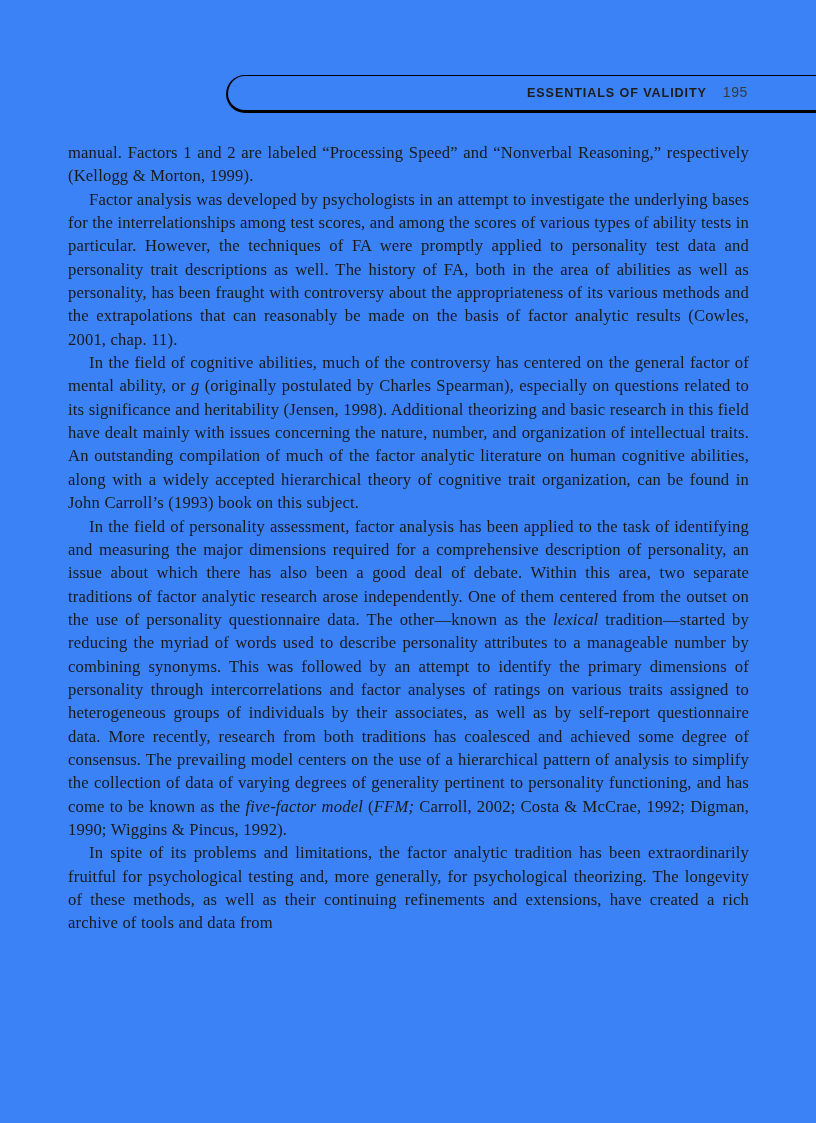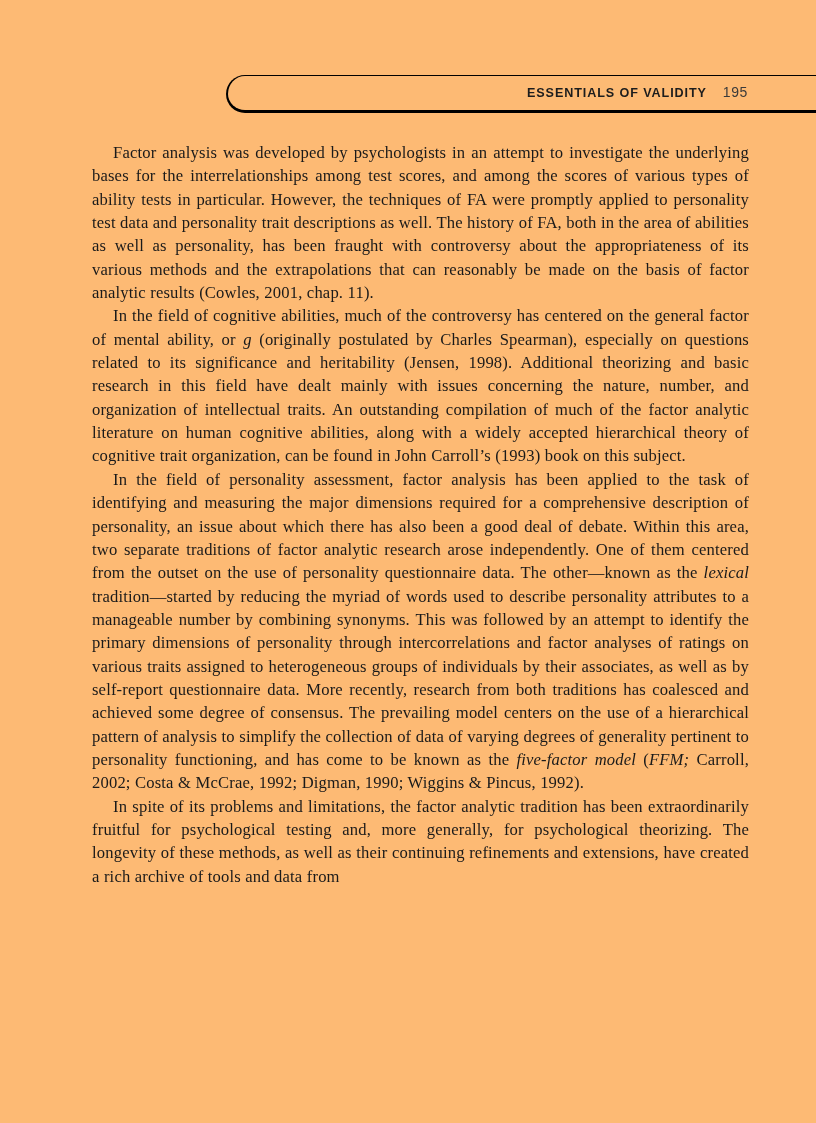--- a/index.html
+++ b/index.html
@@ -14,21 +14,21 @@
     position: relative;
     overflow: hidden;
     font-family: "Liberation Serif", "DejaVu Serif", serif;
     color: #1a1a1a;
     -webkit-font-smoothing: antialiased;
   }
 
   .page {
     position: absolute;
     inset: 0;
-    background: #fdba74;
+    background: #3b82f6;
   }
 
   
   .header {
     position: absolute;
     left: 226px;
     top: 75px;
     right: 0px;
     height: 38px;
   }
@@ -110,21 +110,20 @@
     text-align: justify;
     text-justify: inter-word;
     font-size: 16.6px;
     line-height: 23.35px;
     letter-spacing: 0.01em;
     word-spacing: 0.005em;
     hyphens: none;
   }
   p.para.indent {
     text-indent: 21px;
-    margin-left: 24px;
   }
   p.para.last-line-left {
     text-align-last: left;
   }
   em.it {
     font-style: italic;
   }
 </style>
 </head>
 <body>
@@ -138,20 +137,21 @@
       <div class="header-cap"></div>
     </div>
     <div class="header-text">
       <span class="header-title">ESSENTIALS OF VALIDITY</span>
       <span class="header-page-number">195</span>
     </div>
   </div>
 
   <div class="body-column">
     <div id="paragraph-host">
+        <p class="para"><span>manual. Factors 1 and 2 are labeled “Processing Speed” and “Nonverbal Reasoning,” respectively (Kellogg &amp; Morton, 1999).</span></p>
         <p class="para indent"><span>Factor analysis was developed by psychologists in an attempt to investigate the underlying bases for the interrelationships among test scores, and among the scores of various types of ability tests in particular. However, the techniques of FA were promptly applied to personality test data and personality trait descriptions as well. The history of FA, both in the area of abilities as well as personality, has been fraught with controversy about the appropriateness of its various methods and the extrapolations that can reasonably be made on the basis of factor analytic results (Cowles, 2001, chap. 11).</span></p>
         <p class="para indent"><span>In the field of cognitive abilities, much of the controversy has centered on the general factor of mental ability, or </span><em class="it">g</em><span> (originally postulated by Charles Spearman), especially on questions related to its significance and heritability (Jensen, 1998). Additional theorizing and basic research in this field have dealt mainly with issues concerning the nature, number, and organization of intellectual traits. An outstanding compilation of much of the factor analytic literature on human cognitive abilities, along with a widely accepted hierarchical theory of cognitive trait organization, can be found in John Carroll’s (1993) book on this subject.</span></p>
         <p class="para indent"><span>In the field of personality assessment, factor analysis has been applied to the task of identifying and measuring the major dimensions required for a comprehensive description of personality, an issue about which there has also been a good deal of debate. Within this area, two separate traditions of factor analytic research arose independently. One of them centered from the outset on the use of personality questionnaire data. The other—known as the </span><em class="it">lexical</em><span> tradition—started by reducing the myriad of words used to describe personality attributes to a manageable number by combining synonyms. This was followed by an attempt to identify the primary dimensions of personality through intercorrelations and factor analyses of ratings on various traits assigned to heterogeneous groups of individuals by their associates, as well as by self-report questionnaire data. More recently, research from both traditions has coalesced and achieved some degree of consensus. The prevailing model centers on the use of a hierarchical pattern of analysis to simplify the collection of data of varying degrees of generality pertinent to personality functioning, and has come to be known as the </span><em class="it">five-factor model</em><span> (</span><em class="it">FFM;</em><span> Carroll, 2002; Costa &amp; McCrae, 1992; Digman, 1990; Wiggins &amp; Pincus, 1992).</span></p>
         <p class="para indent last-line-left"><span>In spite of its problems and limitations, the factor analytic tradition has been extraordinarily fruitful for psychological testing and, more generally, for psychological theorizing. The longevity of these methods, as well as their continuing refinements and extensions, have created a rich archive of tools and data from</span></p>
       </div>
   </div>
 
 </div>
 
 </body></html>

